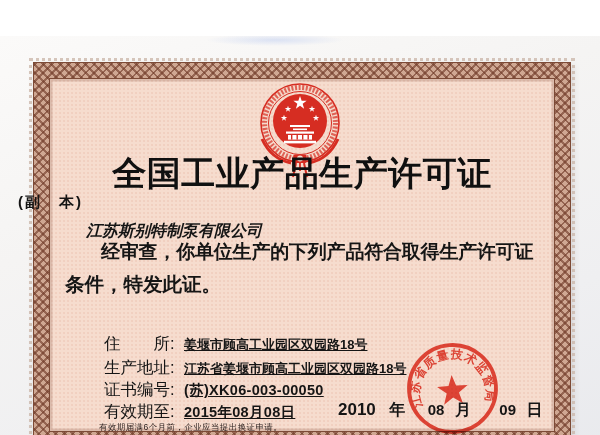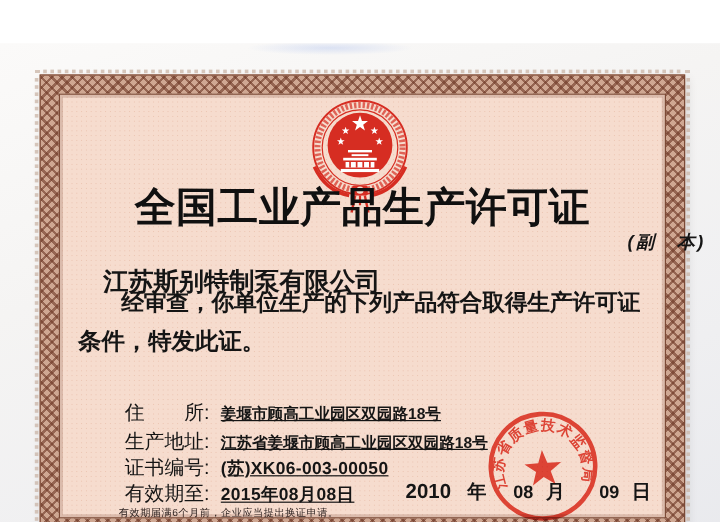--- a/index.html
+++ b/index.html
@@ -27,23 +27,23 @@
     background-image:radial-gradient(rgba(216,152,126,.38) .6px, rgba(0,0,0,0) .8px);
     background-size:4px 4px;
     border:1px solid #7c4a36;
     box-shadow:inset 0 0 0 2.5px rgba(124,74,54,.22);
   }
   
   .content{position:absolute;inset:0;}
   .emblem{position:absolute;left:257px;top:45px;width:86px;height:100px;}
   .title{position:absolute;left:33px;top:116px;width:538px;text-align:center;
     font-size:34px;font-weight:900;letter-spacing:.5px;line-height:42px;color:#101010;}
-  .subtitle{position:absolute;left:50px;top:157px;width:538px;text-align:right;
-    font-size:15px;font-weight:700;letter-spacing:2px;font-style:italic;}
-  .company{position:absolute;left:86px;top:185px;font-size:21px;font-weight:700;}
+  .subtitle{position:absolute;left:18px;top:157px;width:538px;text-align:left;
+    font-size:15px;font-weight:700;letter-spacing:2px;}
+  .company{position:absolute;left:86px;top:185px;font-size:16px;font-weight:700;font-style:italic;}
   .stmt1{position:absolute;left:101px;top:203px;font-size:19px;font-weight:800;letter-spacing:-.2px;}
   .stmt2{position:absolute;left:65px;top:235px;font-size:19.5px;font-weight:800;}
   .prod-row{position:absolute;left:99px;top:263px;white-space:nowrap;}
   .prod-row .lbl{font-size:16.5px;font-weight:800;}
   .prod-row .val{font-size:12.5px;font-weight:700;margin-left:3px;}
   .frow{position:absolute;left:104px;white-space:nowrap;}
   .frow .lbl{display:inline-block;width:80px;font-size:16.5px;font-weight:400;}
   .frow .val{font-size:13px;font-weight:700;text-decoration:underline;}
   .frow .val.big{font-size:14.5px;font-weight:800;letter-spacing:.3px;}
   .row-addr{top:297px;} .row-prod-addr{top:321px;} .row-cert-no{top:343px;} .row-valid{top:365px;}

